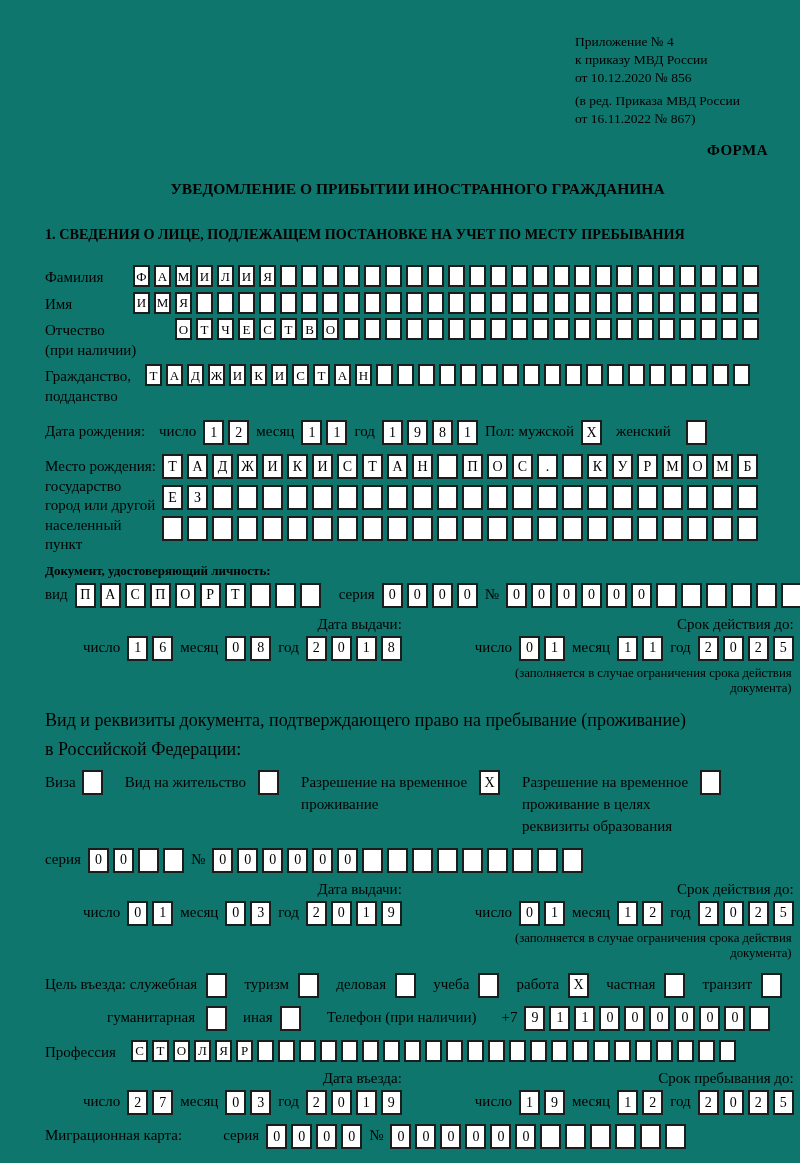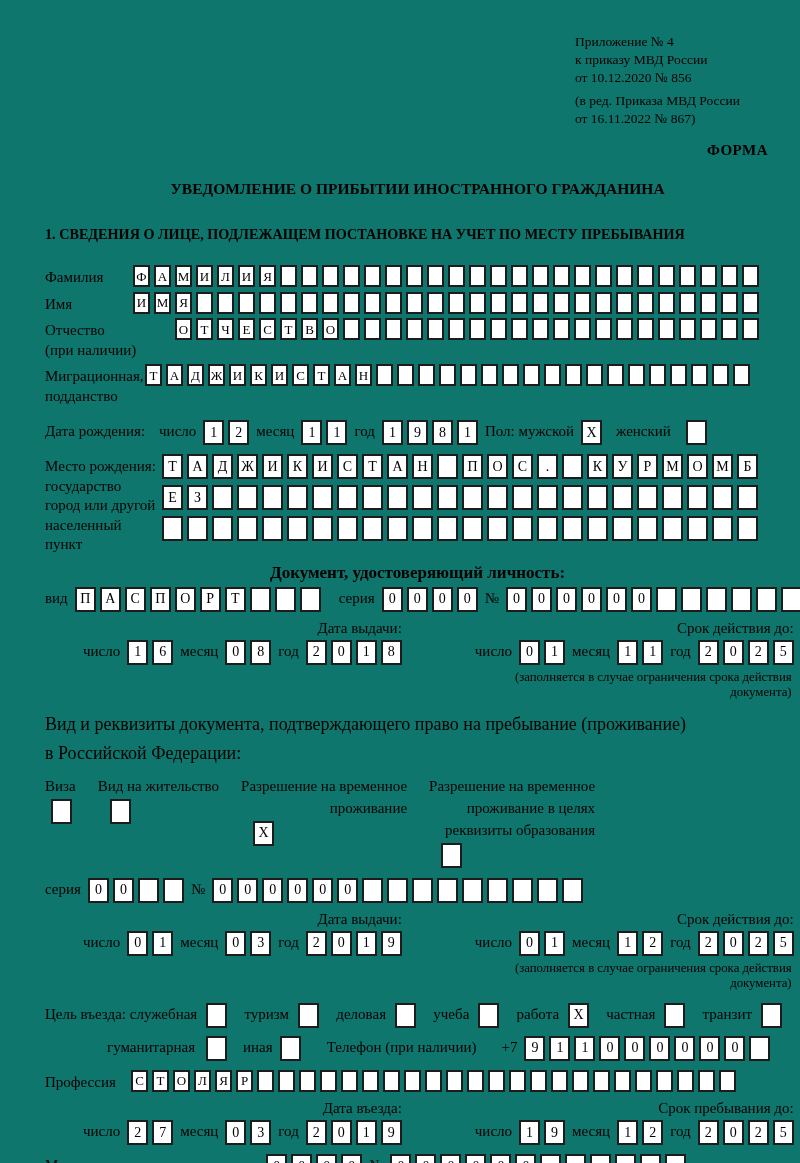--- a/index.html
+++ b/index.html
@@ -23,34 +23,34 @@
   .il{font-size:15px;margin:0 7px;white-space:nowrap;padding-top:3px;}
   .il-first{margin-left:0;}
   
   .cells{display:inline-flex;gap:4px;flex:none;}
   .cell{box-sizing:border-box;flex:none;width:17px;height:22px;border:2px solid #1c1c1c;
         display:inline-flex;align-items:center;justify-content:center;
         font-size:13px;line-height:1;background:#fff;}
   .md .cell{width:21px;height:25px;font-size:14px;}
   .stack .cells{margin-bottom:6px;}
   
-  .center-bold{text-align:center;font-weight:bold;font-size:17px;margin-top:8px;}
+  .center-bold{text-align:left;font-weight:bold;font-size:13px;margin-top:8px;}
   
   .dblock{display:flex;margin-top:8px;}
   .db-left{margin-left:38px;}
   .db-right{margin-left:66px;flex:1;}
   .db-head{font-size:15px;text-align:right;margin-bottom:3px;}
   .db-row{display:flex;align-items:flex-start;}
   .note{font-size:12.8px;text-align:right;margin-top:5px;padding-right:2px;}
   .para{font-size:18px;line-height:1.6;margin-top:10px;}
   
   .cbrow{display:flex;align-items:flex-start;margin-top:6px;}
-  .cbitem{display:flex;align-items:flex-start;flex-direction:column;}
+  .cbitem{display:flex;align-items:flex-start;}
   .cbitem .cbl{font-size:15px;line-height:1.45;padding-top:3px;}
-  .cbitem .cbl.center{text-align:right;}
+  .cbitem .cbl.center{text-align:left;}
   .cbgap{margin-left:14px;}
   .cbbox{margin-left:12px;margin-top:1px;}
   
   .purpose{display:flex;align-items:flex-start;justify-content:space-between;margin-top:12px;padding-right:8px;}
   .pitem{display:flex;align-items:flex-start;text-align:right;}
   .pitem .il{margin-right:9px;}
   .purpose2{display:flex;align-items:flex-start;margin-top:8px;margin-left:62px;}
 </style>
 </head>
 <body>
@@ -177,21 +177,21 @@
         <span class="cell"></span>
         <span class="cell"></span>
         <span class="cell"></span>
         <span class="cell"></span>
         <span class="cell"></span>
       </span>
   </div>
 
   <div class="frow">
     <span class="flabel w100">
-      <span>Миграционная,</span><br>
+      <span>Гражданство,</span><br>
       <span>подданство</span>
     </span>
     <span class="cells">
         <span class="cell">Т</span>
         <span class="cell">А</span>
         <span class="cell">Д</span>
         <span class="cell">Ж</span>
         <span class="cell">И</span>
         <span class="cell">К</span>
         <span class="cell">И</span>

